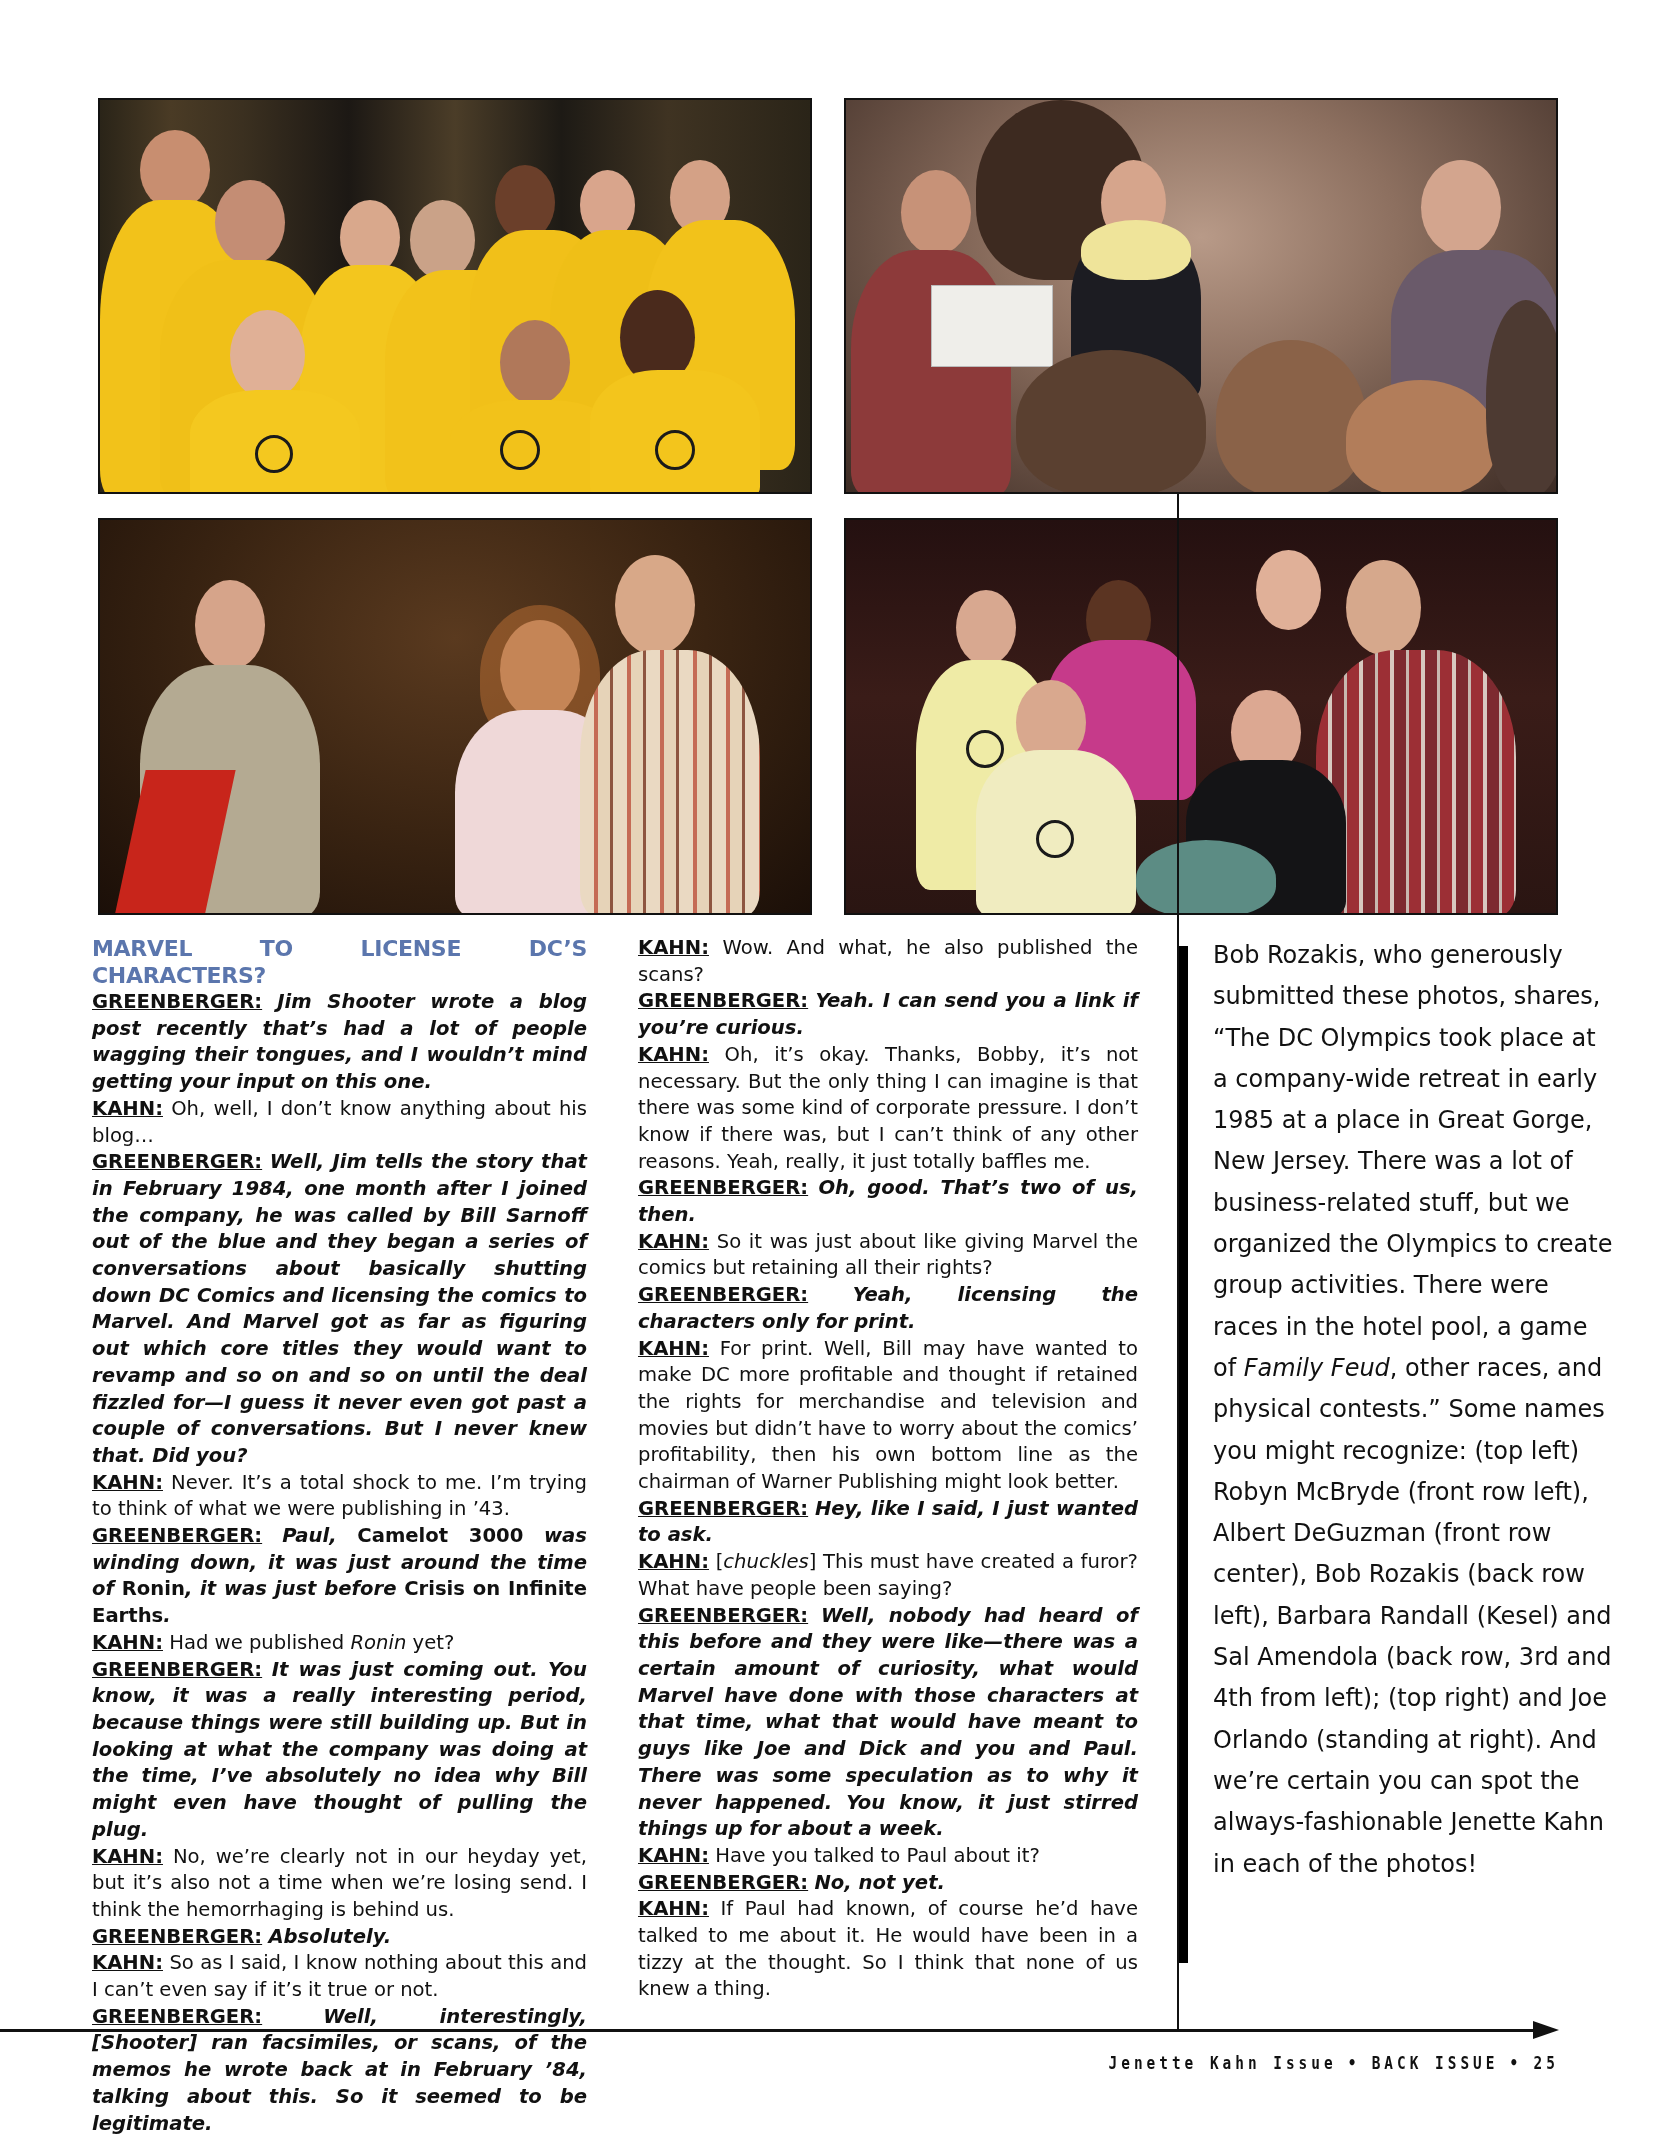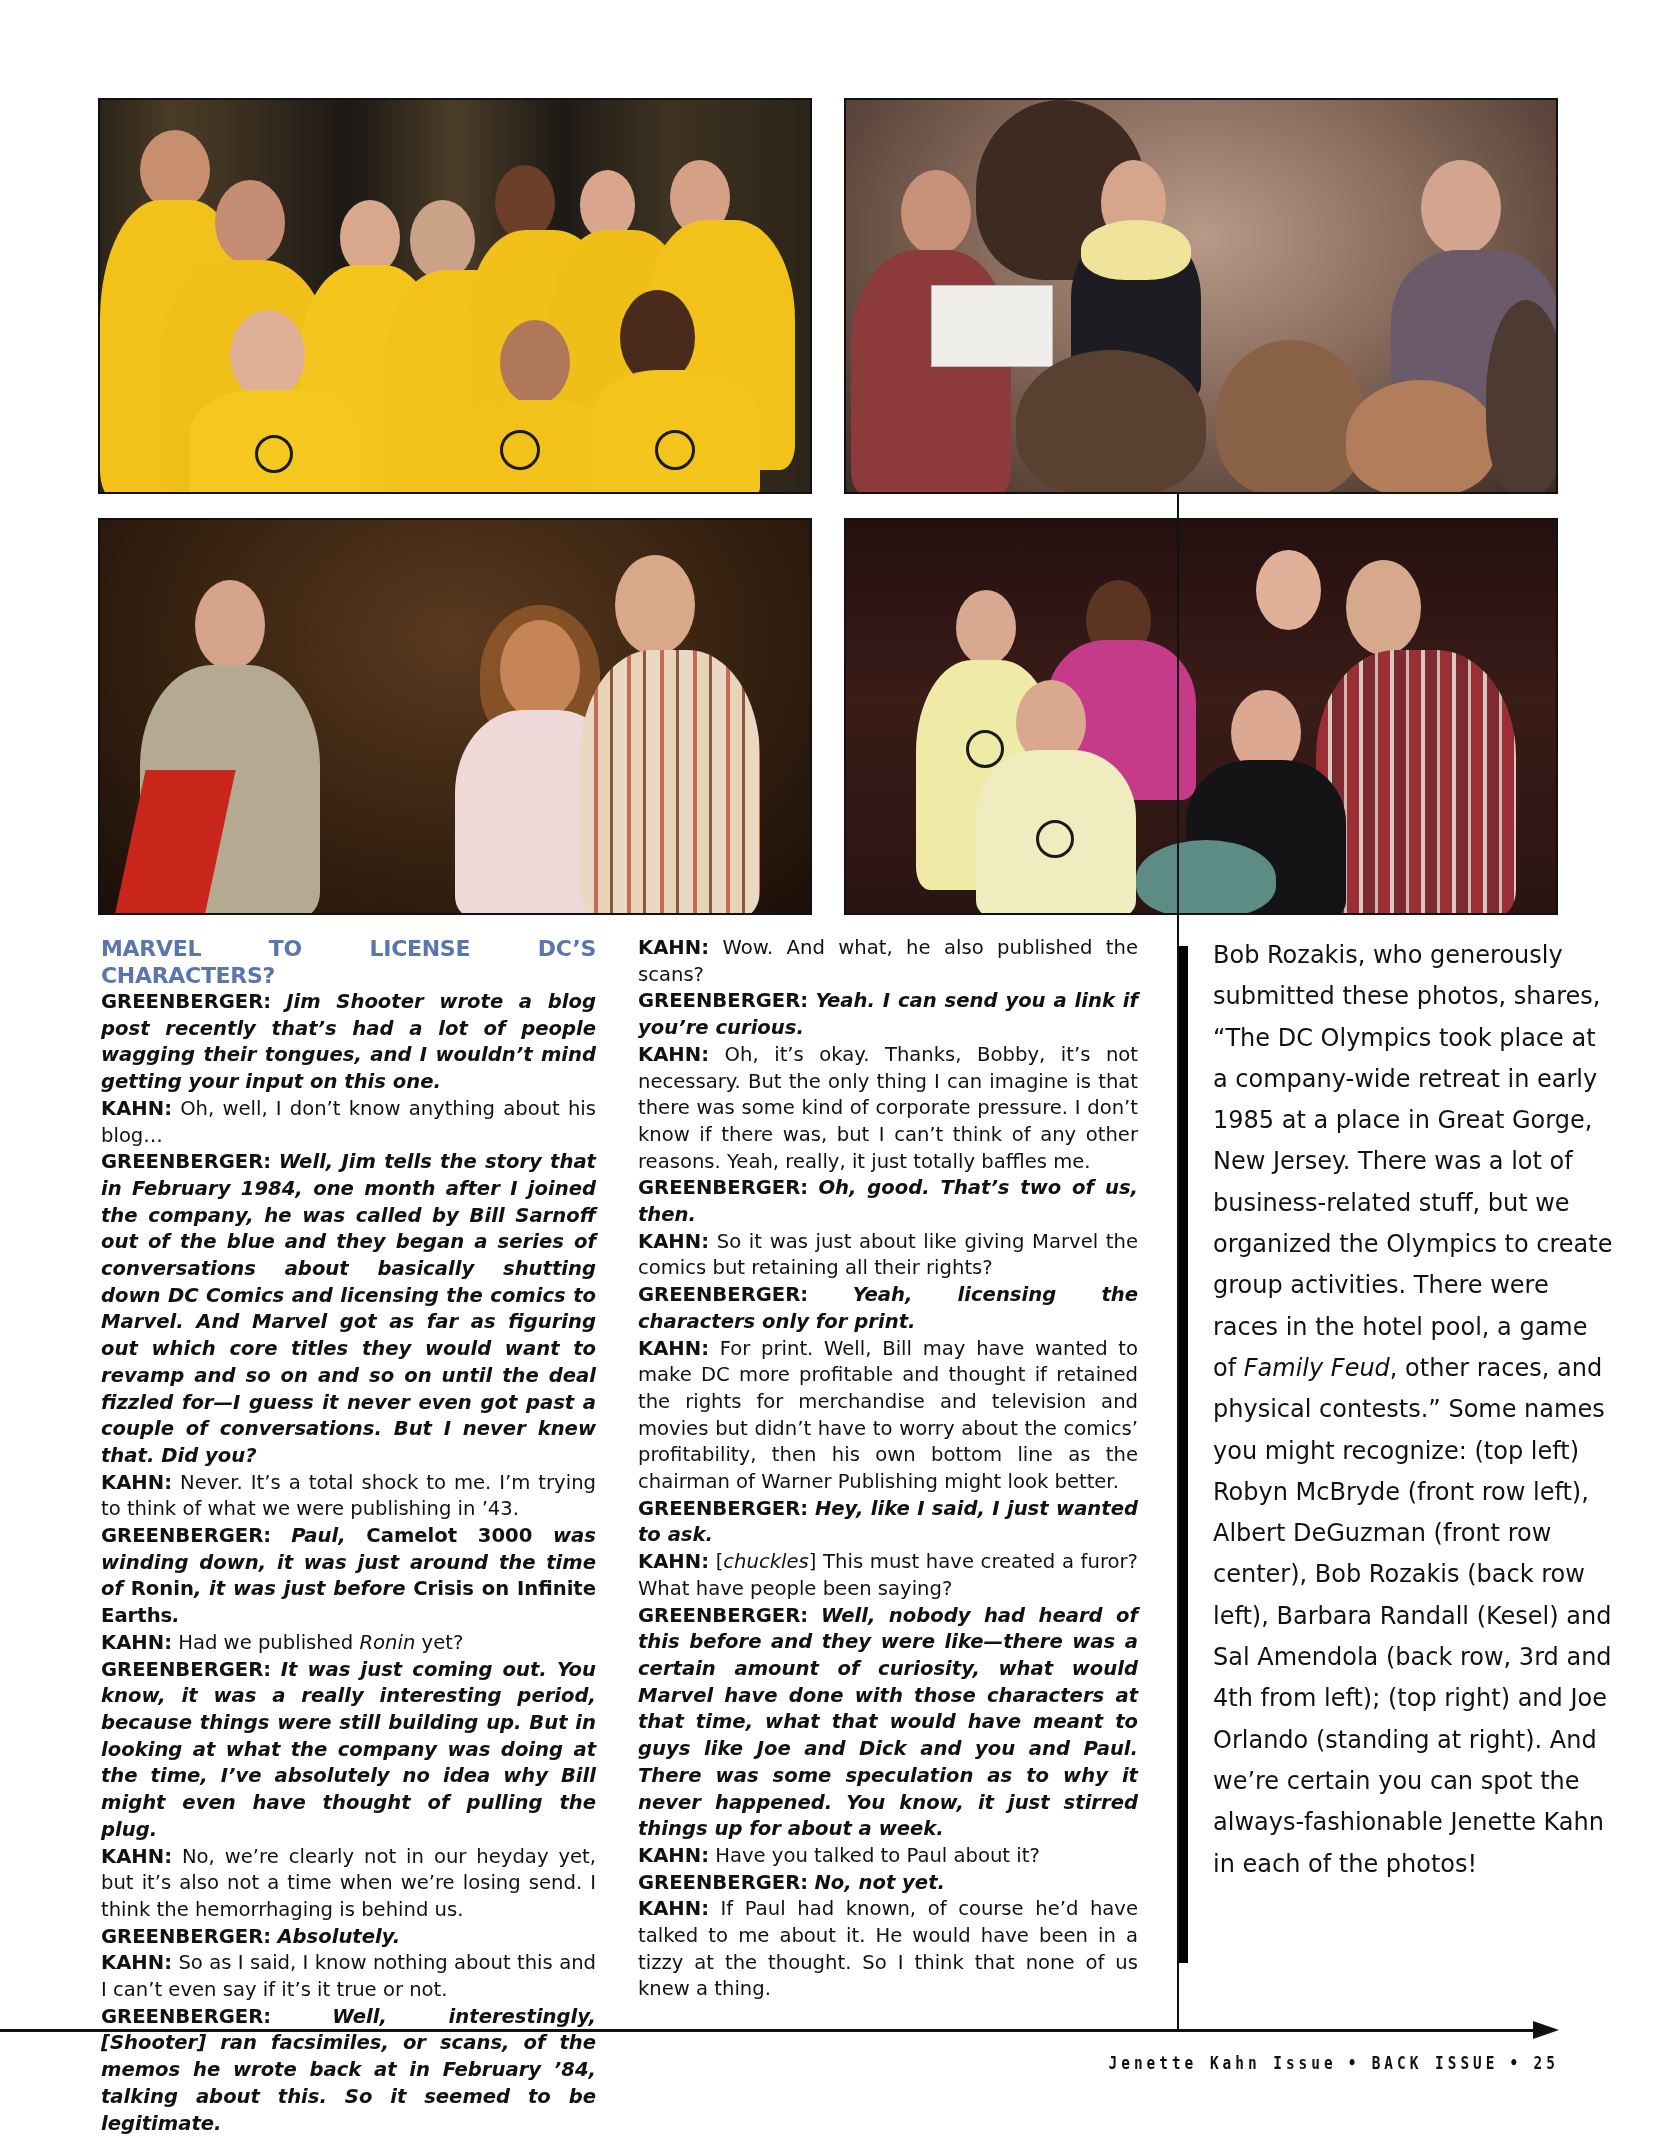--- a/index.html
+++ b/index.html
@@ -21,25 +21,25 @@
   #p-br .scene { background:
       linear-gradient(180deg,#241010 0%,#3a1c18 45%,#2a1512 100%); }
 
   .blob { position:absolute; border-radius:50% 50% 40% 40%; }
   .shirt { position:absolute; border-radius:40% 40% 10% 10%; }
   .head { position:absolute; border-radius:50%; }
   .logo { position:absolute; border-radius:50%; border:3px solid #1a1a1a; box-sizing:border-box; }
 
   
   .col { position:absolute; font-size:19.6px; line-height:26.7px; text-align:justify; }
-  #col1 { left:101px; top:935px; width:495px; }
+  #col1 { left:92px; top:935px; width:495px; }
   #col2 { left:638px; top:935px; width:500px; }
   .col p { margin:0; }
   .heading { color:#5b76ad; font-weight:bold; font-size:22px; letter-spacing:-0.3px; line-height:27px; }
-  .spk { font-weight:bold; }
+  .spk { font-weight:bold;text-decoration:underline; }
   .q { font-style:italic; font-weight:bold; }
   .bt { font-weight:bold; font-style:normal; }
 
   #sidebar { position:absolute; left:1213px; top:935px; width:400px; }
   #sidebar .sb-title { font-style:italic; font-weight:bold; font-size:28px; line-height:34px; margin:0 0 4px 0; }
   #sidebar .sb-body { font-size:24px; line-height:41.3px; margin:0; }
 
   .vline { position:absolute; left:1177px; top:494px; width:2px; height:1537px; background:#111; }
   .vbar { position:absolute; left:1179px; top:946px; width:9px; height:1017px; background:#000; }
   .hrule { position:absolute; left:0; top:2029px; width:1540px; height:3px; background:#111; }

